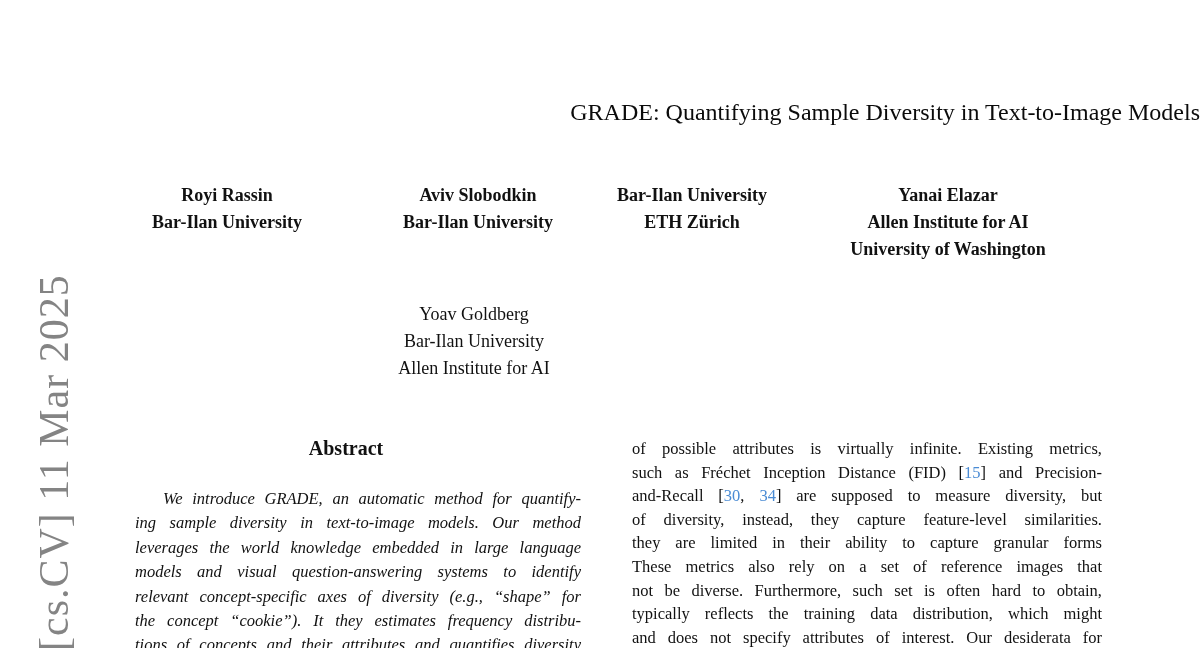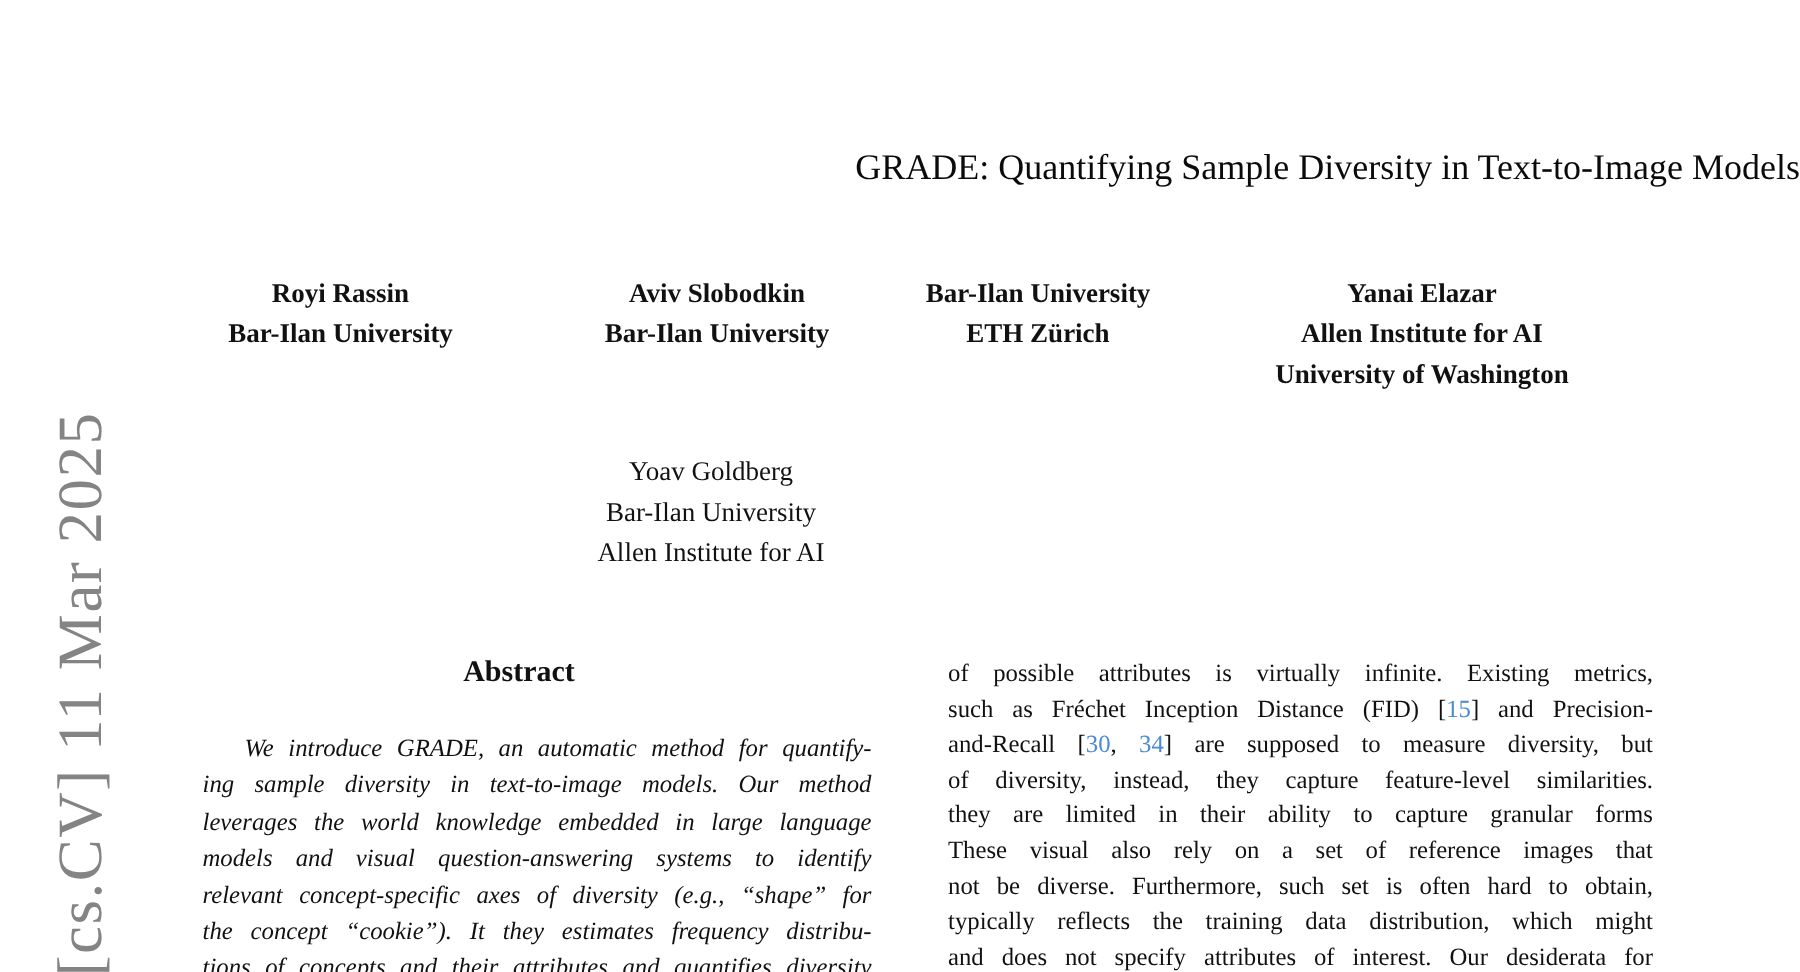--- a/index.html
+++ b/index.html
@@ -135,17 +135,17 @@
       <div class="jline">tions of concepts and their attributes and quantifies diversity</div>
     </div>
 </div>
 
 <div class="col-right">
     <div class="jline">of possible attributes is virtually infinite. Existing metrics,</div>
     <div class="jline">such as Fréchet Inception Distance (FID) [<span class="cite">15</span>] and Precision-</div>
     <div class="jline">and-Recall [<span class="cite">30</span>, <span class="cite">34</span>] are supposed to measure diversity, but</div>
     <div class="jline">of diversity, instead, they capture feature-level similarities.</div>
     <div class="jline">they are limited in their ability to capture granular forms</div>
-    <div class="jline">These visual also rely on a set of reference images that</div>
+    <div class="jline">These metrics also rely on a set of reference images that</div>
     <div class="jline">not be diverse. Furthermore, such set is often hard to obtain,</div>
     <div class="jline">typically reflects the training data distribution, which might</div>
     <div class="jline">and does not specify attributes of interest. Our desiderata for</div>
   </div>
 
 </body></html>

